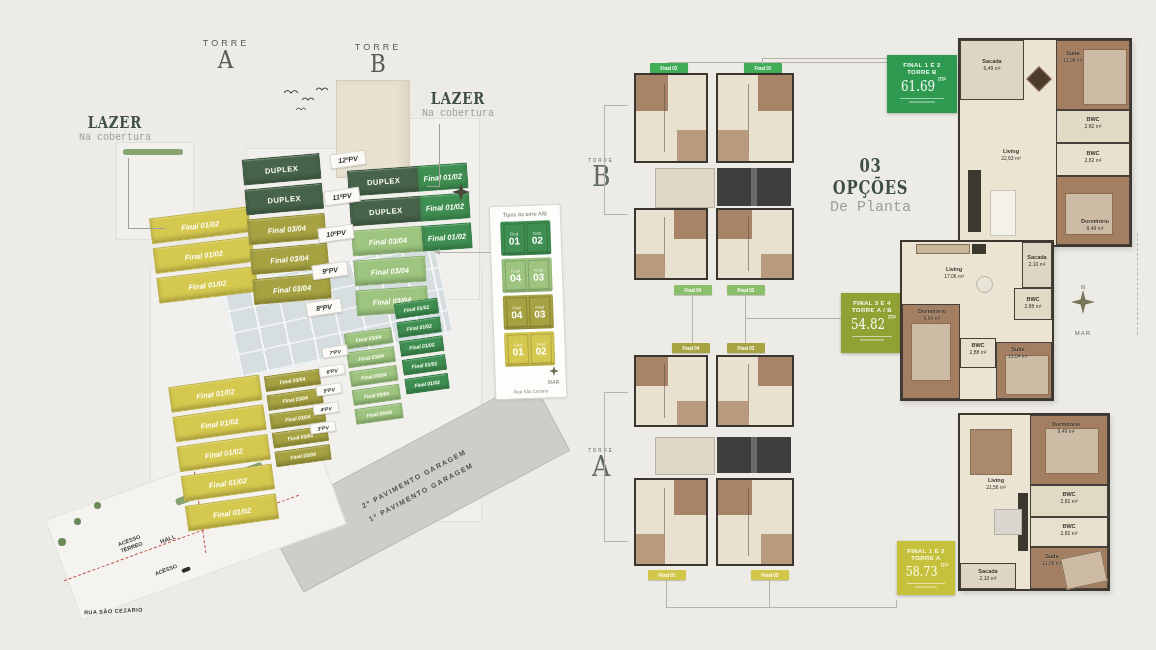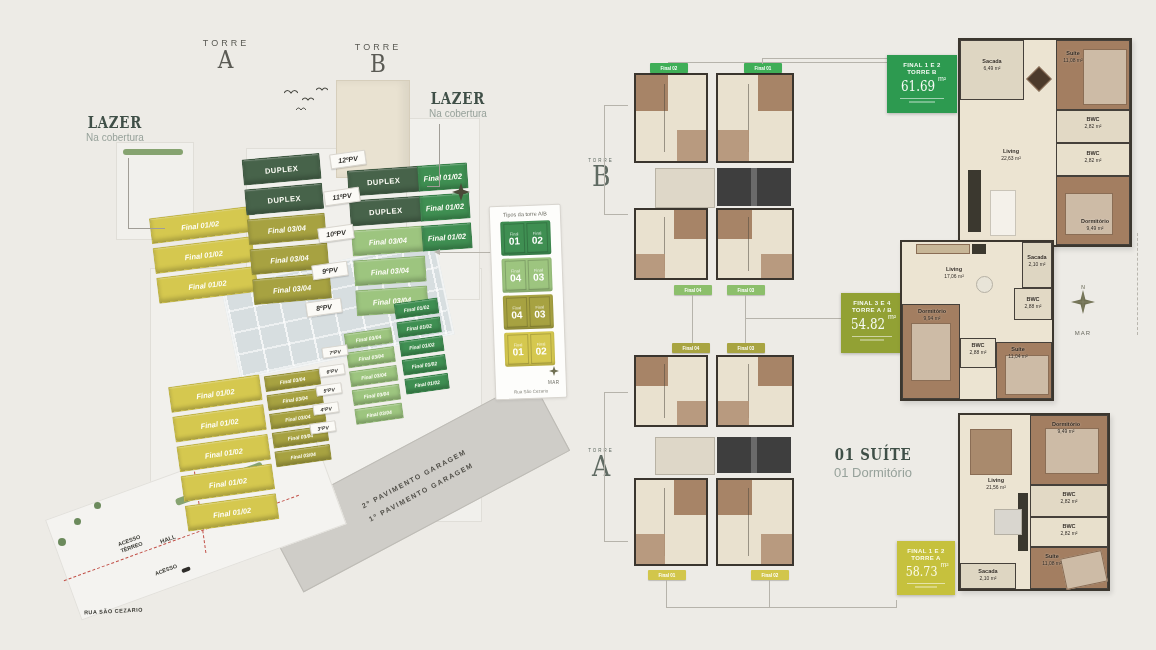--- a/index.html
+++ b/index.html
@@ -3,21 +3,21 @@
 <meta charset="utf-8">
 <style>
   html,body{margin:0;padding:0;background:#d8d6d2;}
   #stage{position:relative;width:1156px;height:650px;background:#edebe6;overflow:hidden;
          font-family:"Liberation Sans",sans-serif;color:#3c3a35;}
   .abs{position:absolute;}
   
   .deco{font-family:"DejaVu Serif",serif;font-weight:700;color:#3f4f47;display:inline-block;transform:scaleX(.78);letter-spacing:1px;}
   .eyebrow{font-size:9px;letter-spacing:3px;color:#5a5a54;text-align:center;}
   .bigletter{font-family:"DejaVu Serif",serif;font-size:24px;color:#5a5a54;text-align:center;line-height:1;display:inline-block;transform:scaleX(.9);}
-  .sublight{font-weight:400;color:#97a29b;}
+  .sublight{font-weight:400;color:#97a29b;font-family:Liberation Mono, monospace;}
   
   .col{position:absolute;display:flex;flex-direction:column;}
   .band{border-radius:1px;display:flex;align-items:center;justify-content:center;color:#fdfdf6;
         font-size:7.5px;font-weight:700;font-style:italic;white-space:nowrap;
         box-shadow:inset 0 -3px 4px rgba(0,0,0,.20), inset 0 1px 1px rgba(255,255,255,.25);
         border:1px solid rgba(0,0,0,.10);}
   .band.dark{font-style:normal;letter-spacing:.5px;}
   .yellow{background:#d5c84f;}
   .olive{background:#a7a241;}
   .lgreen{background:#9dc57f;}
@@ -442,23 +442,23 @@
   <div class="ln" style="left:762px;top:58px;width:125px;height:1px;"></div>
   <div class="ln" style="left:762px;top:58px;width:1px;height:6px;"></div>
   <div class="ln" style="left:692px;top:295px;width:1px;height:48px;"></div>
   <div class="ln" style="left:745px;top:295px;width:1px;height:48px;"></div>
   <div class="ln" style="left:745px;top:318px;width:96px;height:1px;"></div>
   <div class="ln" style="left:666px;top:580px;width:1px;height:28px;"></div>
   <div class="ln" style="left:769px;top:580px;width:1px;height:28px;"></div>
   <div class="ln" style="left:666px;top:607px;width:231px;height:1px;"></div>
   <div class="ln" style="left:896px;top:600px;width:1px;height:8px;"></div>
 
-  <div class="abs" style="left:818px;top:444px;width:110px;text-align:center;">
-    <span class="deco" style="font-size:17px;">01 SUÍTE</span>
-    <div class="sublight" style="font-size:13px;margin-top:1px;">01 Dormitório</div>
+  <div class="abs" style="left:818px;top:154px;width:105px;text-align:center;">
+    <span class="deco" style="font-size:19px;">03 OPÇÕES</span>
+    <div class="sublight" style="font-size:15px;margin-top:1px;">De Planta</div>
   </div>
 
   <div class="badge bg-green" style="left:887px;top:55px;width:70px;height:58px;">
     <div class="b1">FINAL 1 E 2</div>
     <div class="b2">TORRE B</div>
     <div><span class="ar">61.69</span><span class="un">m²</span></div>
     <div class="bl"></div>
       <div class="bl2"></div>
   </div>
   <div class="badge bg-olive" style="left:841px;top:293px;width:62px;height:60px;">

